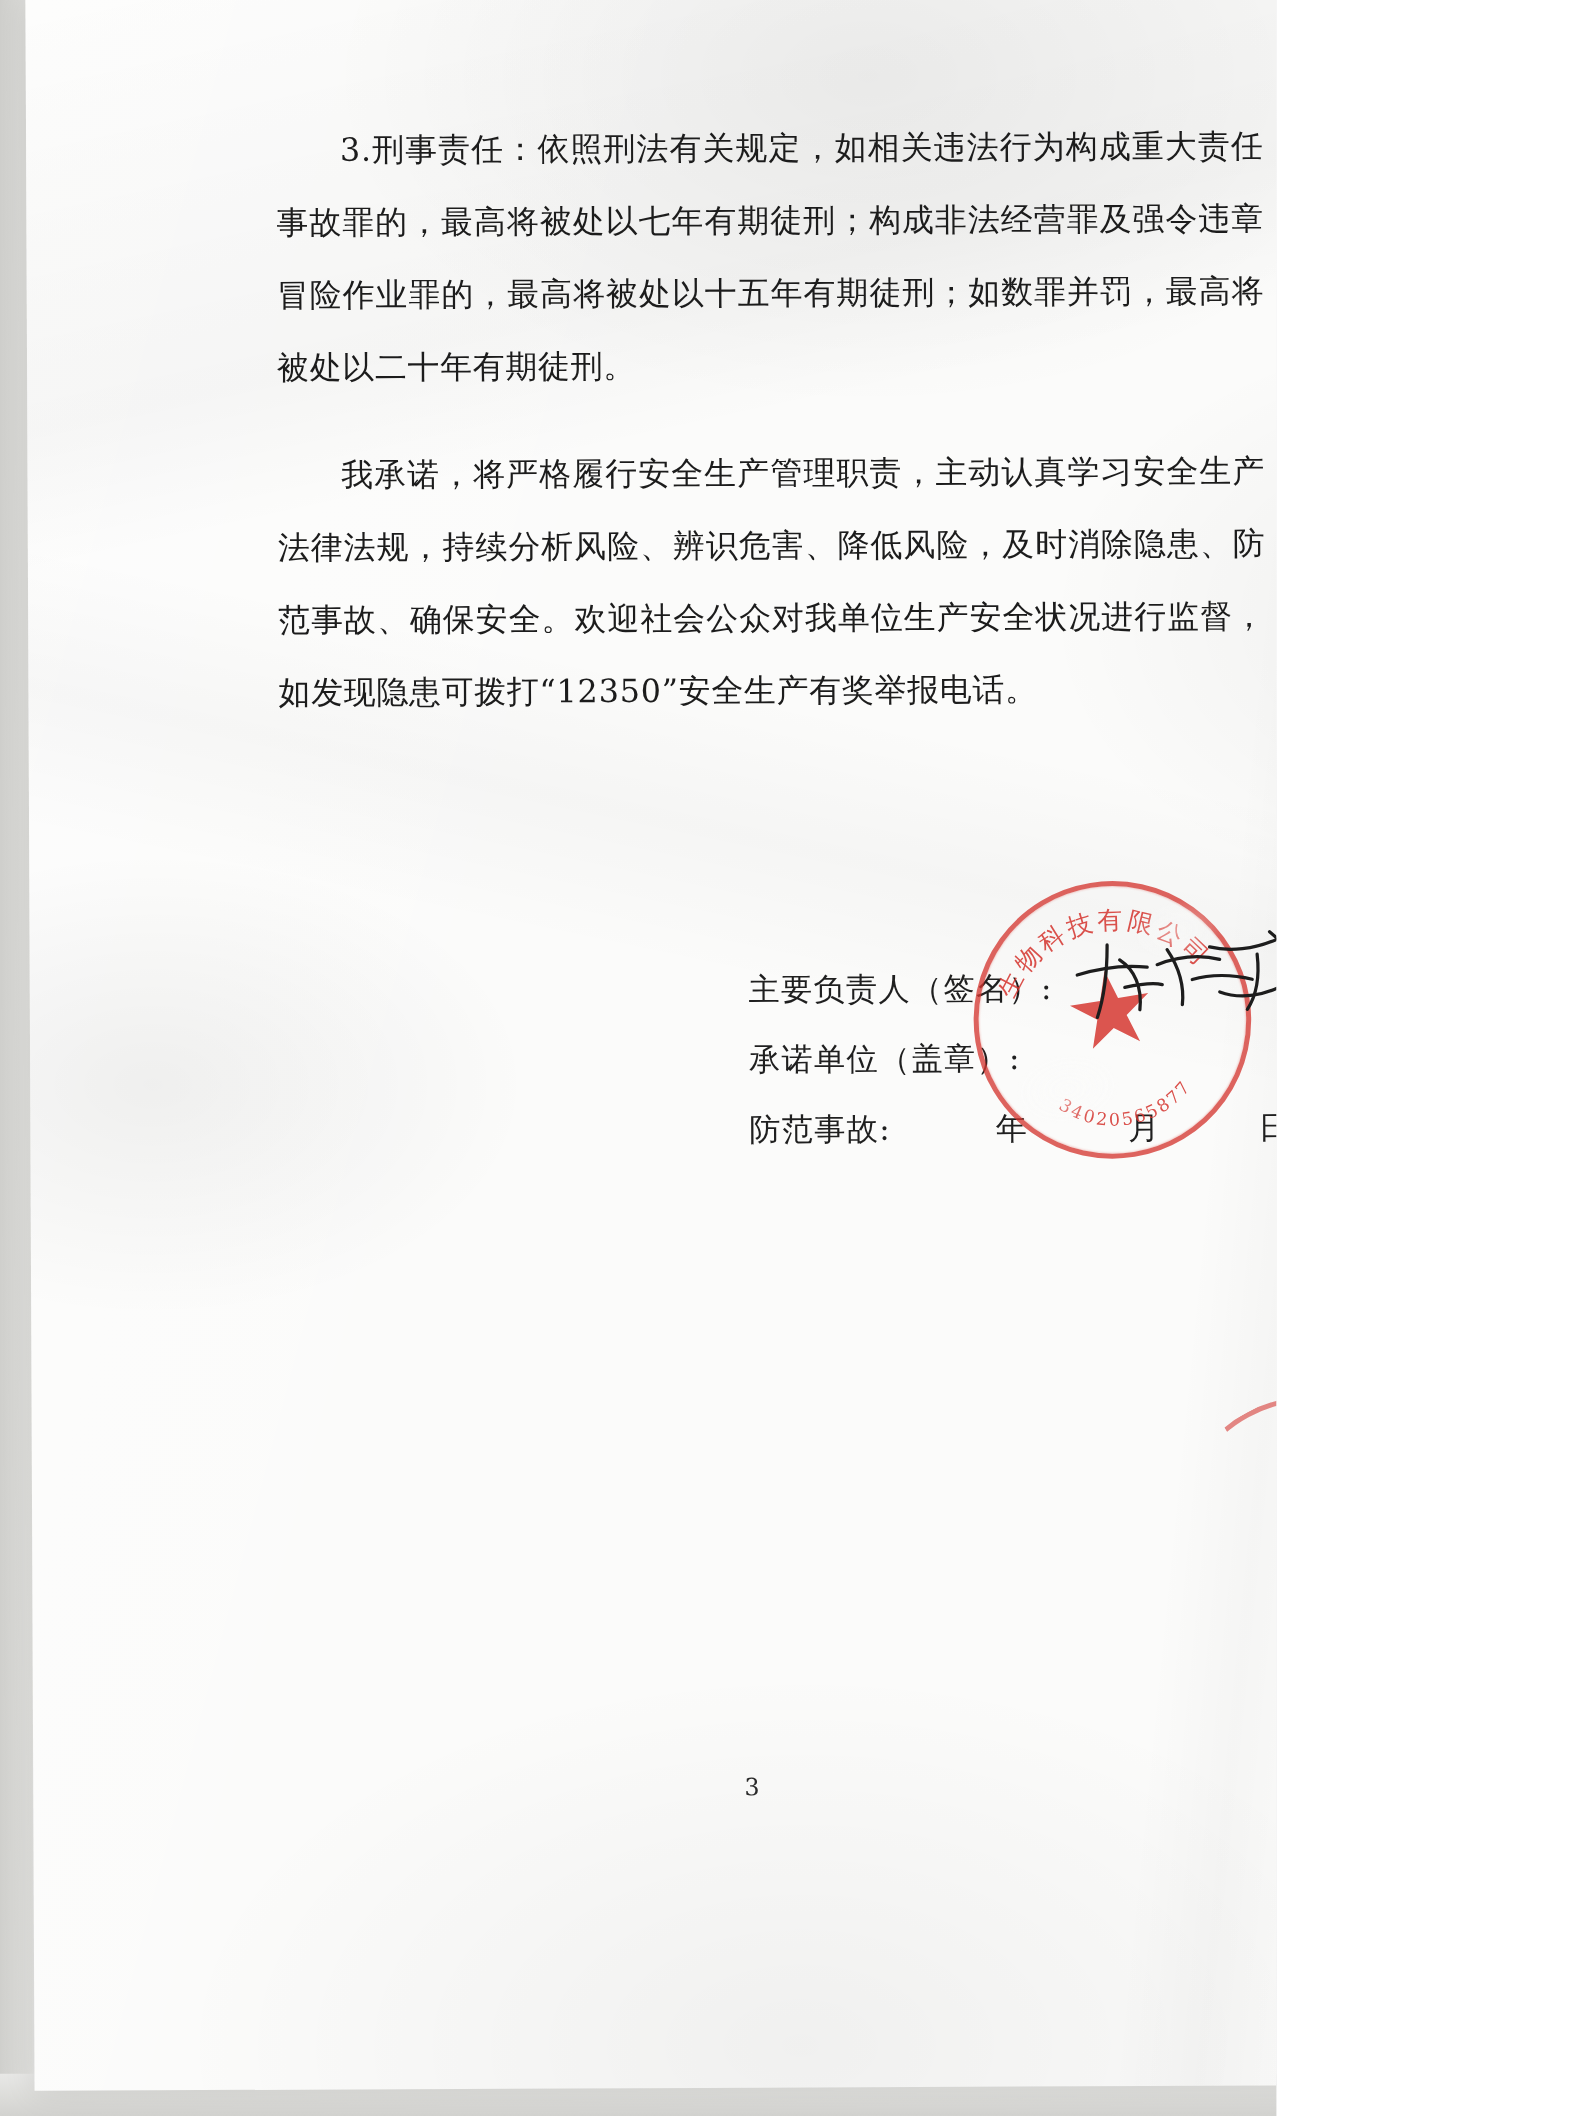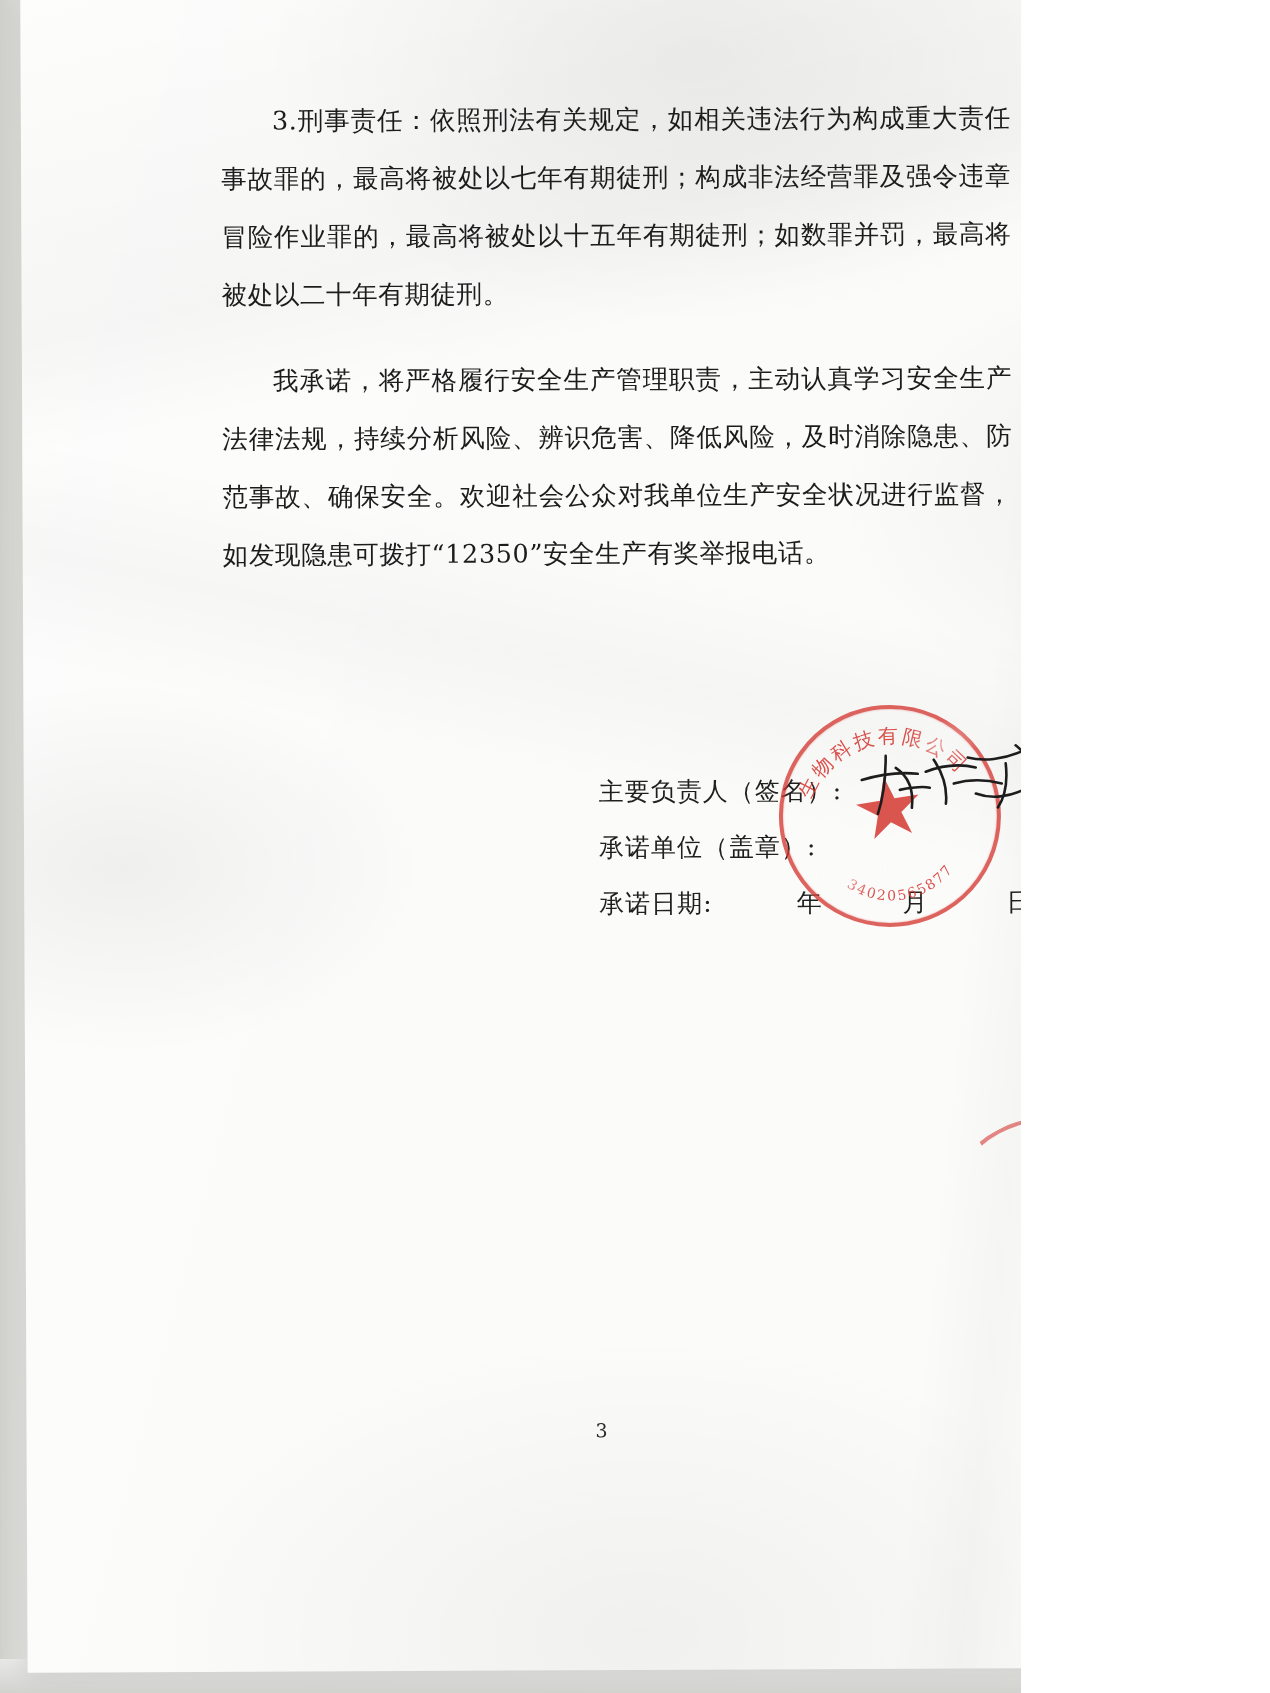--- a/index.html
+++ b/index.html
@@ -243,21 +243,21 @@
     </div>
 
     <div id="signature">
       <div class="sig-line">
         <span>主要负责人（签名）:</span>
       </div>
       <div class="sig-line">
         <span>承诺单位（盖章）:</span>
       </div>
       <div class="sig-line date-line">
-        <span>承诺日期:</span>
+        <span>防范事故:</span>
         <span class="gap-y"></span>
         <span class="dchar">年</span>
         <span class="gap-m"></span>
         <span class="dchar">月</span>
         <span class="gap-d"></span>
         <span class="dchar">日</span>
       </div>
     </div>
 
     <div id="stamp">

